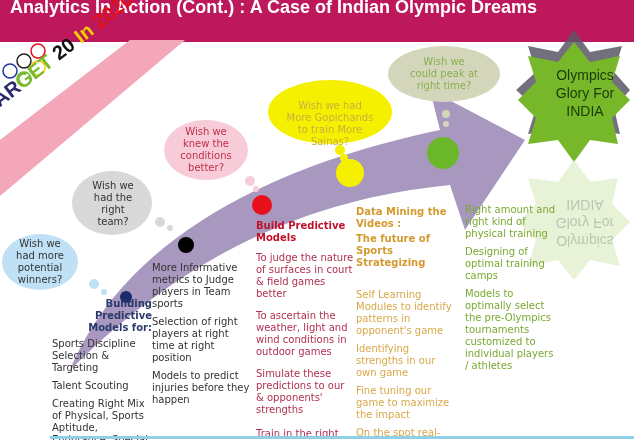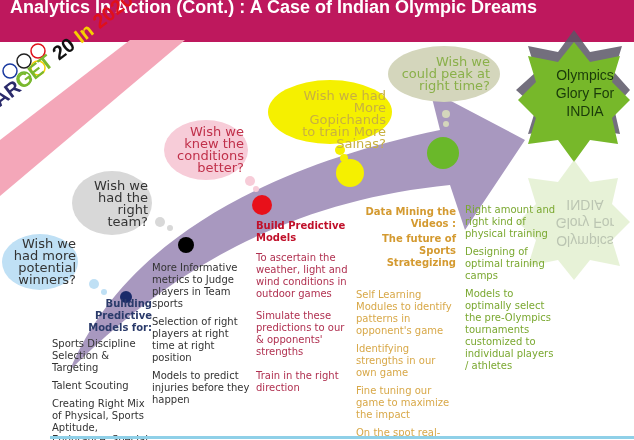--- a/index.html
+++ b/index.html
@@ -1,21 +1,21 @@
 <!DOCTYPE html>
 <html><head>
 <meta charset="utf-8">
 <style>
   html,body{margin:0;padding:0;}
   body{width:634px;height:440px;position:relative;overflow:hidden;background:#ffffff;font-family:"Liberation Sans",sans-serif;}
   .header{position:absolute;left:0;top:0;width:634px;height:42px;background:#be185d;}
   .header .title{position:absolute;left:10px;top:-3px;color:#fff;font-weight:bold;font-size:18px;letter-spacing:0px;white-space:nowrap;}
   svg.bg{position:absolute;left:0;top:0;}
   .txt{position:absolute;font-family:"DejaVu Sans","Liberation Sans",sans-serif;font-size:10px;line-height:12px;}
-  .thought{position:absolute;text-align:right;font-size:13px;line-height:12px;}
+  .thought{position:absolute;text-align:center;font-size:10px;line-height:12px;}
   .col p{margin:0 0 6px 0;}
   .banner{position:absolute;left:-20px;top:100px;transform:rotate(-38deg);transform-origin:left top;font-weight:bold;font-size:20px;white-space:nowrap;}
   .star-text{position:absolute;left:540px;top:66px;width:90px;text-align:center;font-size:14px;line-height:18px;color:#1a3a0a;}
   .star-refl{position:absolute;left:540px;top:196px;width:90px;text-align:center;font-size:14px;line-height:18px;color:#9fa89a;transform:scaleY(-1);opacity:0.6;}
   .footer-line{position:absolute;left:50px;top:436px;width:584px;height:3px;background:#8fd0e8;}
   .footer-logo{position:absolute;left:0;top:433px;width:50px;height:7px;}
 </style>
 </head>
 <body>
 
@@ -106,21 +106,21 @@
   <div>had the</div>
   <div>right</div>
   <div>team?</div>
 </div>
 <div class="thought txt" style="left:168px;top:126px;width:76px;color:#c0304a;">
   <div>Wish we</div>
   <div>knew the</div>
   <div>conditions</div>
   <div>better?</div>
 </div>
-<div class="thought txt" style="left:274px;top:90px;width:112px;color:#c8b040;">
+<div class="thought txt" style="left:274px;top:100px;width:112px;color:#c8b040;">
   <div>Wish we had</div>
   <div>More Gopichands</div>
   <div>to train More</div>
   <div>Sainas?</div>
 </div>
 <div class="thought txt" style="left:398px;top:56px;width:92px;color:#8ab04a;">
   <div>Wish we</div>
   <div>could peak at</div>
   <div>right time?</div>
 </div>
@@ -139,27 +139,28 @@
   <p>More Informative metrics  to Judge players in Team sports</p>
   <p>Selection of right players at right time at right position</p>
   <p>Models to predict injuries before they happen</p>
 </div>
 
 <div class="txt col" style="left:256px;top:220px;width:98px;color:#b03050;">
   <div style="font-weight:bold;color:#c0102a;text-align:left;margin-bottom:8px;">
     <div>Build Predictive</div>
     <div>Models</div>
   </div>
+  <p style="margin-bottom:10px">To judge the nature of surfaces in court &amp; field games better</p>
   <p style="margin-bottom:10px">To ascertain the weather, light and wind conditions in outdoor  games</p>
   <p style="margin-bottom:12px">Simulate these predictions to our &amp; opponents' strengths</p>
   <p>Train in the right direction</p>
 </div>
 
 <div class="txt col" style="left:356px;top:206px;width:100px;color:#d8a848;">
-  <div style="font-weight:bold;color:#d49a30;text-align:right;margin-bottom:20px;">
+  <div style="font-weight:bold;color:#d49a30;text-align:left;margin-bottom:20px;">
     <div>Data Mining the</div>
     <div>Videos :</div>
     <div style="margin-top:3px">The future of Sports</div>
     <div>Strategizing</div>
   </div>
   <p>Self Learning Modules  to identify patterns  in opponent's game</p>
   <p>Identifying  strengths in  our own game</p>
   <p>Fine tuning our game to maximize the impact</p>
   <p>On the spot real-time feedback</p>
 </div>

